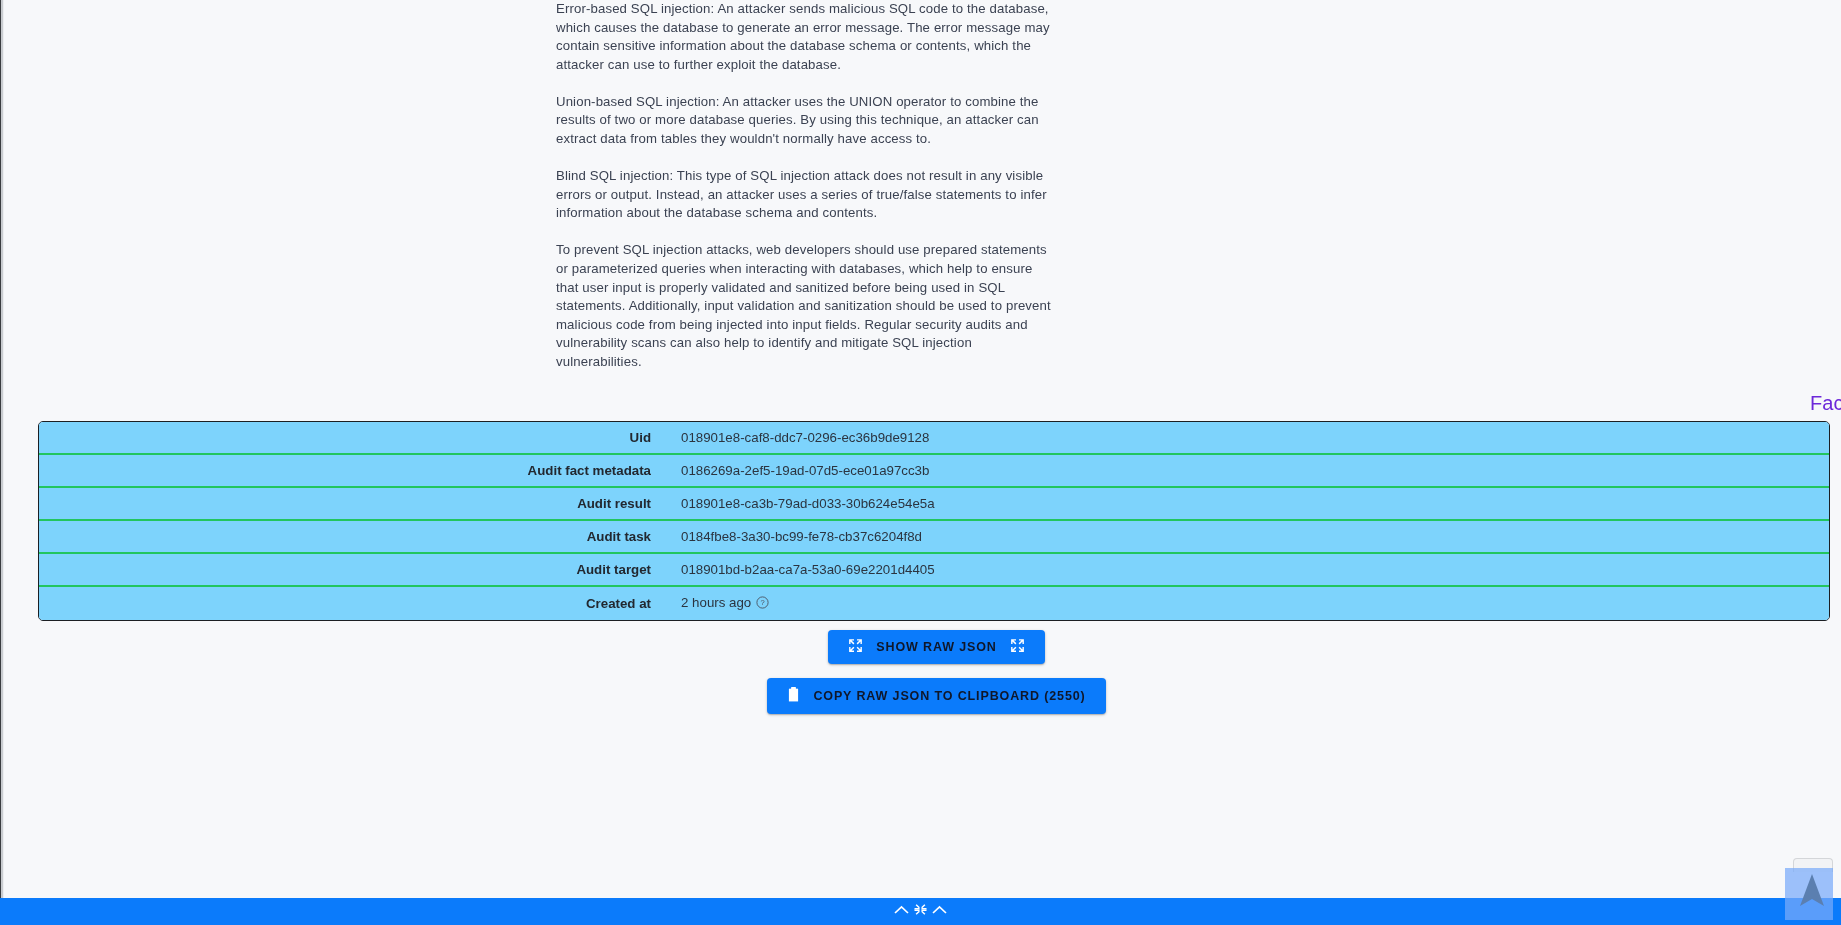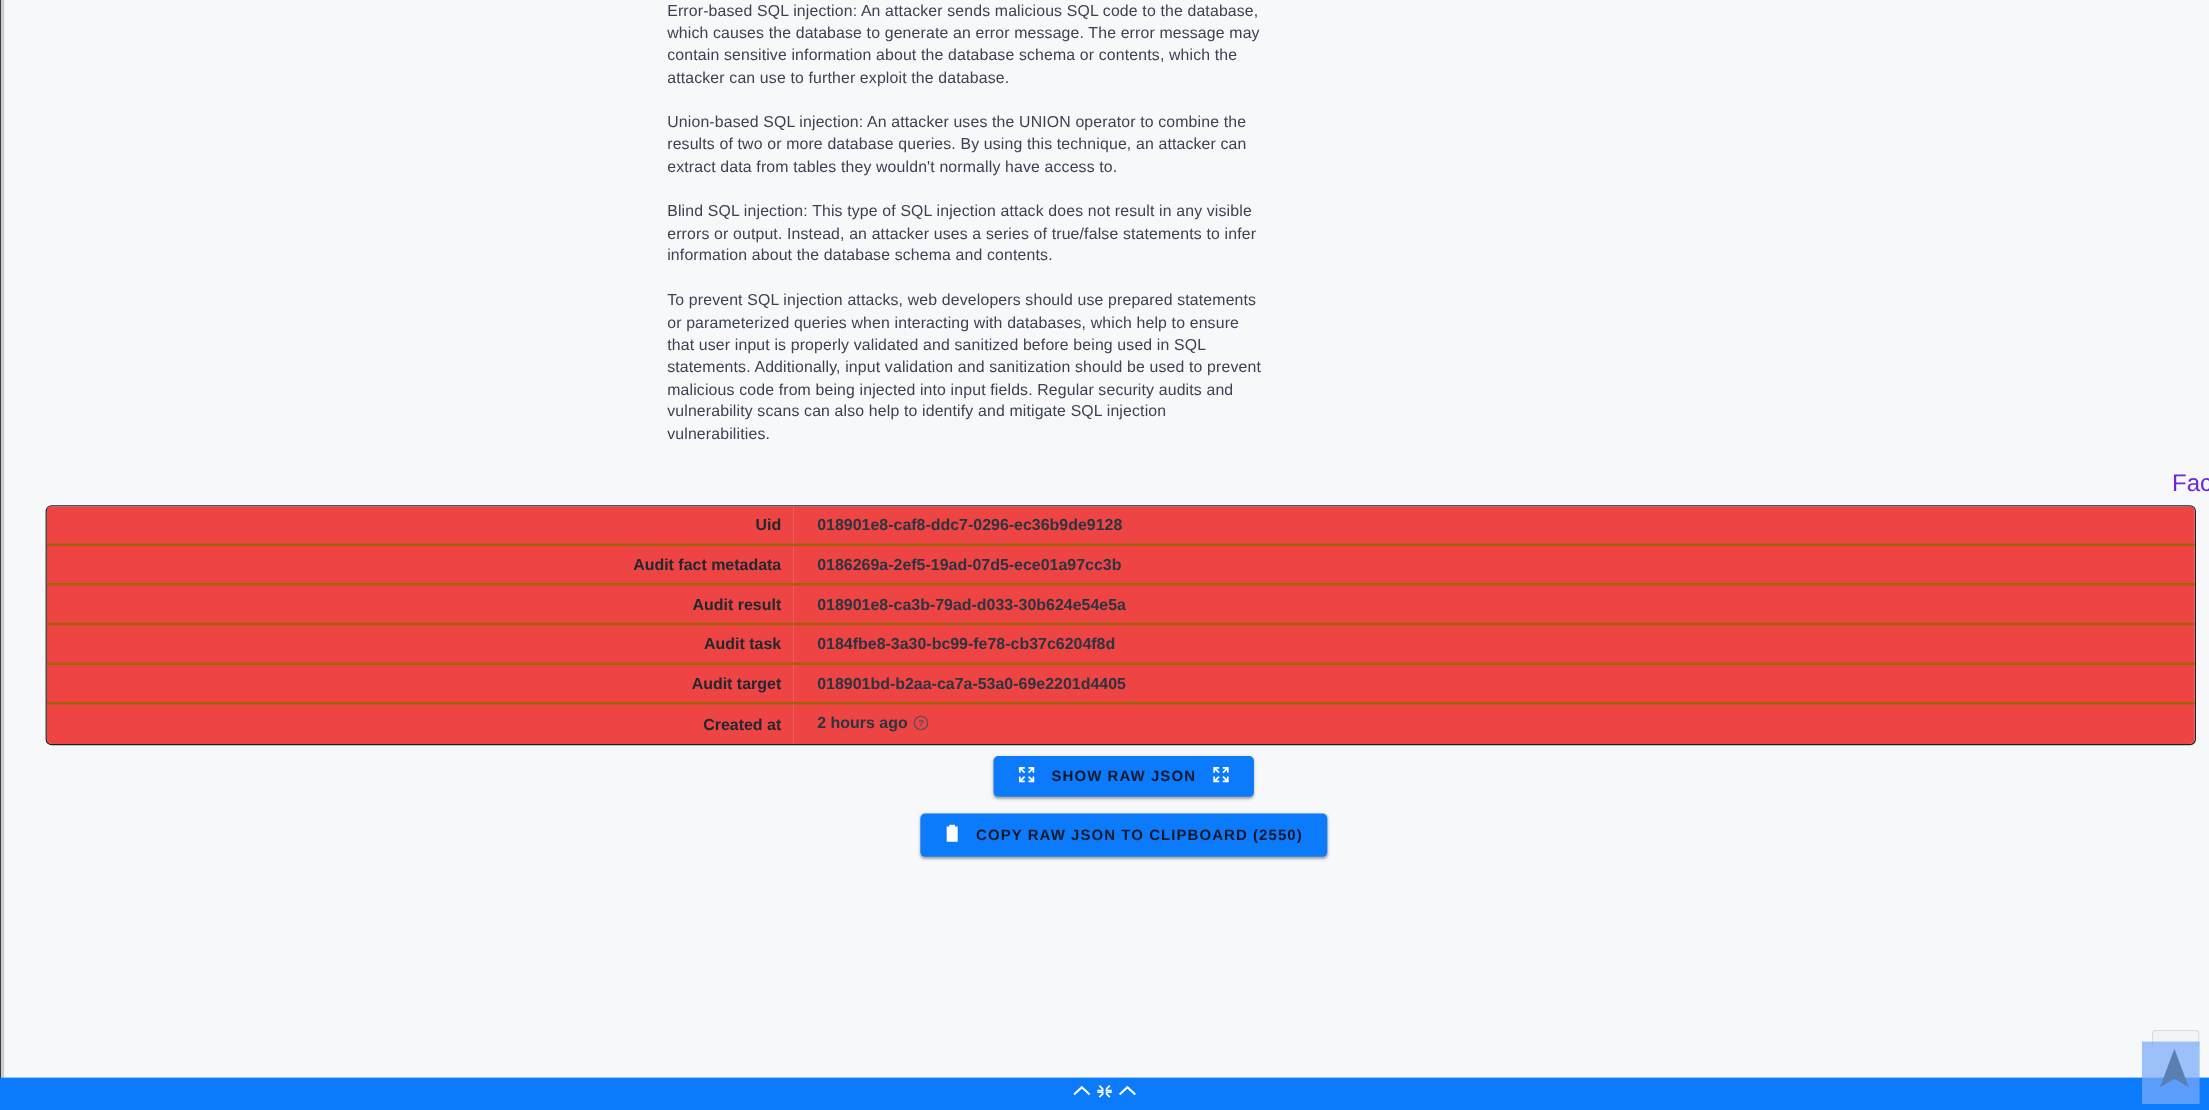--- a/index.html
+++ b/index.html
@@ -81,39 +81,39 @@
     border-radius: 5px;
     overflow: hidden;
     background: #e8f1fd;
   }
   table.fact-table {
     width: 100%;
     border-collapse: collapse;
     font-size: 13.3px;
   }
   table.fact-table tr {
-    background: #ef4444;
+    background: #7dd3fc;
   }
   table.fact-table tr + tr td,
   table.fact-table tr + tr th {
-    border-top: 2px solid #a16207;
+    border-top: 2px solid #22c55e;
   }
   table.fact-table th {
     width: 612px;
     text-align: right;
     padding: 8px 10px 8px 0;
     font-weight: 700;
     color: #222830;
     white-space: nowrap;
   }
   table.fact-table td {
     text-align: left;
     padding: 8px 0 8px 20px;
     color: #2b3440;
-    font-weight: 700;
+    font-weight: 400;
     white-space: nowrap;
   }
   .help-icon {
     display: inline-block;
     margin-left: 5px;
     vertical-align: -2px;
   }
 
   
   #actions {

